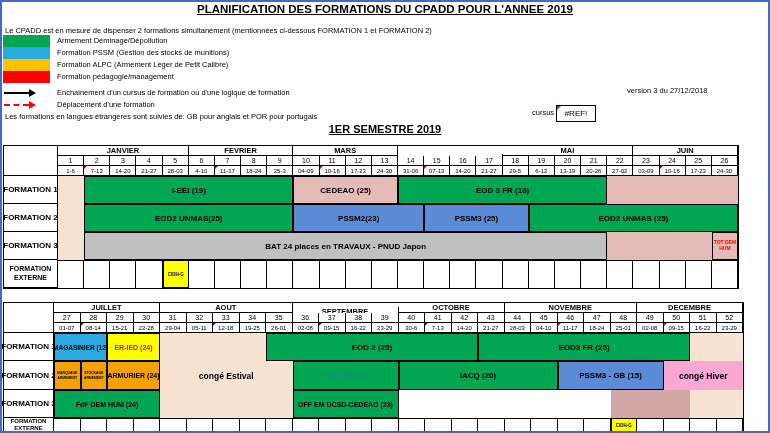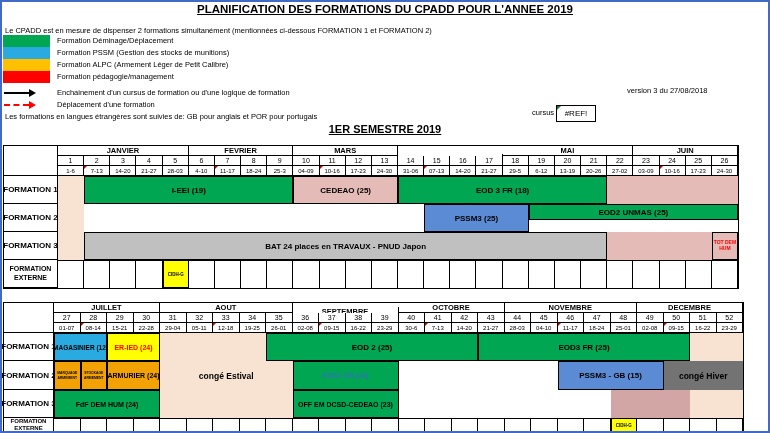--- a/index.html
+++ b/index.html
@@ -50,34 +50,34 @@
 <body>
 
 <div id="sheet">
   <div id="main-title" class="abs">PLANIFICATION DES FORMATIONS DU CPADD POUR L'ANNEE 2019</div>
   <div id="intro-line" class="abs">Le CPADD est en mesure de dispenser 2 formations simultanément (mentionnées ci-dessous FORMATION 1 et FORMATION 2)</div>
 
   <div class="abs sw sw-green" style="top:35px"></div>
   <div class="abs sw sw-cyan" style="top:47px"></div>
   <div class="abs sw sw-orange" style="top:59px"></div>
   <div class="abs sw sw-red" style="top:71px"></div>
-  <div class="abs leg-lab" style="top:35px">Formation Déminage/Déplacement</div>
+  <div class="abs leg-lab" style="top:35px">Armement Déminage/Dépollution</div>
   <div class="abs leg-lab" style="top:47px">Formation PSSM (Gestion des stocks de munitions)</div>
   <div class="abs leg-lab" style="top:59px">Formation ALPC (Armement Léger de Petit Calibre)</div>
   <div class="abs leg-lab" style="top:71px">Formation pédagogie/management</div>
 
   <div class="abs arrow-line arrow-solid" style="top:92px"></div>
   <div class="abs arrow-head ah-black" style="left:29px;top:89px"></div>
   <div class="abs leg-lab" style="top:87px">Enchainement d'un cursus de formation ou d'une logique de formation</div>
   <div class="abs arrow-line arrow-dashed" style="top:104px"></div>
   <div class="abs arrow-head ah-red" style="left:29px;top:101px"></div>
   <div class="abs leg-lab" style="top:99px">Déplacement d'une formation</div>
 
   <div id="langs-note" class="abs">Les formations en langues étrangères sont suivies de: GB pour anglais et POR pour portugais</div>
-  <div id="version-note" class="abs">version 3 du 27/08/2018</div>
+  <div id="version-note" class="abs">version 3 du 27/12/2018</div>
   <div id="total-label" class="abs">cursus</div>
   <div id="ref-box" class="abs">
     <span id="ref-corner"></span>
     <span>#REF!</span>
   </div>
   <div id="sem1-heading" class="abs">1ER SEMESTRE 2019</div>
 
   <div class="ptable" style="left: 3px; top: 145px; width: 734px; height: 142px;">
       <div class="tc b" style="left: 0px; top: 0px; width: 54px; height: 30px;"></div>
       <div class="tc b mo" style="left: 54px; top: 0px; width: 130.769px; height: 10px;">JANVIER</div>
@@ -167,22 +167,24 @@
       <div class="tc bt" style="left: 629.385px; top: 114px; width: 26.1538px; height: 28px;"></div>
       <div class="tc bt" style="left: 655.538px; top: 114px; width: 26.1538px; height: 28px;"></div>
       <div class="tc bt" style="left: 681.692px; top: 114px; width: 26.1538px; height: 28px;"></div>
       <div class="tc bt" style="left: 707.846px; top: 114px; width: 26.1538px; height: 28px;"></div>
       <div class="tc fill" style="left: 54px; top: 30px; width: 26.1538px; height: 28px; background: rgb(248, 227, 210);"></div>
       <div class="tc bar" style="left: 80.1538px; top: 30px; width: 209.231px; height: 28px; background: rgb(0, 166, 81);">I-EEI (19)</div>
       <div class="tc bar" style="left: 289.385px; top: 30px; width: 104.615px; height: 28px; background: rgb(229, 187, 183);">CEDEAO (25)</div>
       <div class="tc bar" style="left: 394px; top: 30px; width: 209.231px; height: 28px; background: rgb(0, 166, 81);">EOD 3 FR (18)</div>
       <div class="tc fill" style="left: 603.231px; top: 30px; width: 130.769px; height: 28px; background: rgb(229, 187, 183);"></div>
       <div class="tc fill" style="left: 54px; top: 58px; width: 26.1538px; height: 28px; background: rgb(248, 227, 210);"></div>
+      <div class="tc bar" style="left: 80.1538px; top: 58px; width: 209.231px; height: 28px; background: rgb(0, 166, 81);">EOD2 UNMAS(25)</div>
+      <div class="tc bar" style="left: 289.385px; top: 58px; width: 130.769px; height: 28px; background: rgb(91, 139, 212);">PSSM2(23)</div>
       <div class="tc bar" style="left: 420.154px; top: 58px; width: 104.615px; height: 28px; background: rgb(91, 139, 212);">PSSM3 (25)</div>
-      <div class="tc bar" style="left: 524.769px; top: 58px; width: 209.231px; height: 16px; background: rgb(0, 166, 81); text-align: right;">EOD2 UNMAS (25)</div>
+      <div class="tc bar" style="left: 524.769px; top: 58px; width: 209.231px; height: 28px; background: rgb(0, 166, 81); text-align: right;">EOD2 UNMAS (25)</div>
       <div class="tc fill" style="left: 54px; top: 86px; width: 26.1538px; height: 28px; background: rgb(248, 227, 210);"></div>
       <div class="tc bar" style="left: 80.1538px; top: 86px; width: 523.077px; height: 28px; background: rgb(192, 192, 192);">BAT 24 places en TRAVAUX - PNUD Japon</div>
       <div class="tc fill" style="left: 603.231px; top: 86px; width: 104.615px; height: 28px; background: rgb(229, 187, 183);"></div>
       <div class="tc bar tot" style="left: 707.846px; top: 86px; width: 26.1538px; height: 28px; background: rgb(229, 187, 183); color: rgb(255, 0, 0);">TOT DEM HUM</div>
       <div class="tc bar mini" style="left: 158.615px; top: 114px; width: 26.1538px; height: 28px; background: rgb(255, 255, 0);">CIDH-G</div>
     </div>
     <div class="ptable" style="left: 3px; top: 302px; width: 739px; height: 130px;">
       <div class="tc b" style="left: 0px; top: 0px; width: 50px; height: 30px;"></div>
       <div class="tc b mo" style="left: 50px; top: 0px; width: 106px; height: 10px;">JUILLET</div>
       <div class="tc b mo" style="left: 156px; top: 0px; width: 132.5px; height: 10px;">AOUT</div>
@@ -276,22 +278,23 @@
       <div class="tc bar sm" style="left: 103px; top: 30px; width: 53px; height: 28px; background: rgb(255, 255, 0); color: rgb(255, 0, 0);">ER-IED (24)</div>
       <div class="tc fill" style="left: 156px; top: 30px; width: 106px; height: 28px; background: rgb(248, 227, 210);"></div>
       <div class="tc bar" style="left: 262px; top: 30px; width: 212px; height: 28px; background: rgb(0, 166, 81);">EOD 2 (25)</div>
       <div class="tc bar" style="left: 474px; top: 30px; width: 212px; height: 28px; background: rgb(0, 166, 81);">EOD3 FR (25)</div>
       <div class="tc fill" style="left: 686px; top: 30px; width: 53px; height: 28px; background: rgb(248, 227, 210);"></div>
       <div class="tc bar tiny" style="left: 50px; top: 58px; width: 26.5px; height: 29px; background: rgb(242, 162, 2);">MARQUAGE ARMEMENT</div>
       <div class="tc bar tiny" style="left: 76.5px; top: 58px; width: 26.5px; height: 29px; background: rgb(242, 162, 2);">STOCKAGE ARMEMENT</div>
       <div class="tc bar sm" style="left: 103px; top: 58px; width: 53px; height: 29px; background: rgb(242, 162, 2);">ARMURIER (24)</div>
       <div class="tc fill conge" style="left: 156px; top: 58px; width: 132.5px; height: 29px; background: rgb(248, 227, 210);">congé Estival</div>
       <div class="tc bar sm" style="left: 288.5px; top: 58px; width: 106px; height: 29px; background: rgb(0, 166, 81); color: rgb(46, 117, 182);">EOD1 GB (22)</div>
+      <div class="tc bar" style="left: 394.5px; top: 58px; width: 159px; height: 29px; background: rgb(0, 166, 81);">IACQ (20)</div>
       <div class="tc bar" style="left: 553.5px; top: 58px; width: 106px; height: 29px; background: rgb(91, 139, 212);">PSSM3 - GB (15)</div>
-      <div class="tc fill conge" style="left: 659.5px; top: 58px; width: 79.5px; height: 29px; background: #737373;">congé Hiver</div>
+      <div class="tc fill conge" style="left: 659.5px; top: 58px; width: 79.5px; height: 29px; background: #f9a8d4;">congé Hiver</div>
       <div class="tc bar sm" style="left: 50px; top: 87px; width: 106px; height: 28px; background: rgb(0, 166, 81);">FdF DEM HUM (24)</div>
       <div class="tc fill" style="left: 156px; top: 87px; width: 132.5px; height: 28px; background: rgb(248, 227, 210);"></div>
       <div class="tc bar sm" style="left: 288.5px; top: 87px; width: 106px; height: 28px; background: rgb(0, 166, 81);">OFF EM DCSD-CEDEAO (23)</div>
       <div class="tc fill" style="left: 606.5px; top: 87px; width: 79.5px; height: 28px; background: rgb(211, 166, 166);"></div>
       <div class="tc fill" style="left: 686px; top: 87px; width: 53px; height: 28px; background: rgb(248, 227, 210);"></div>
       <div class="tc bar mini" style="left: 606.5px; top: 115px; width: 26.5px; height: 15px; background: rgb(255, 255, 0);">CIDH-G</div>
     </div>
     <div id="page-frame"></div>
 </div>
 

